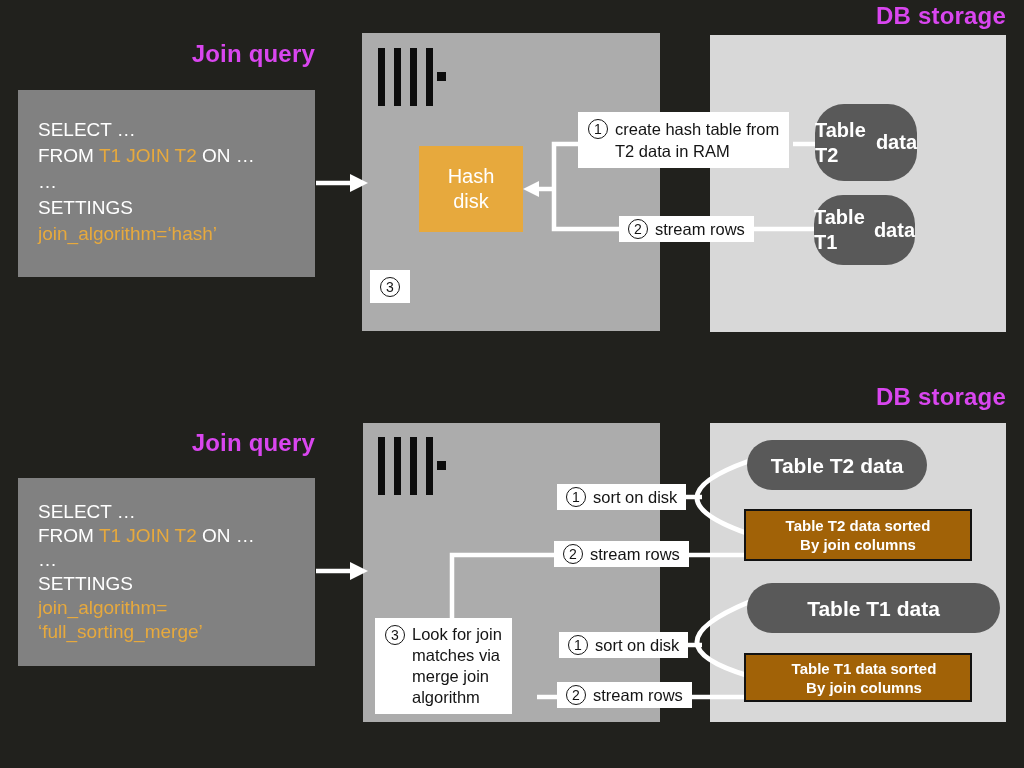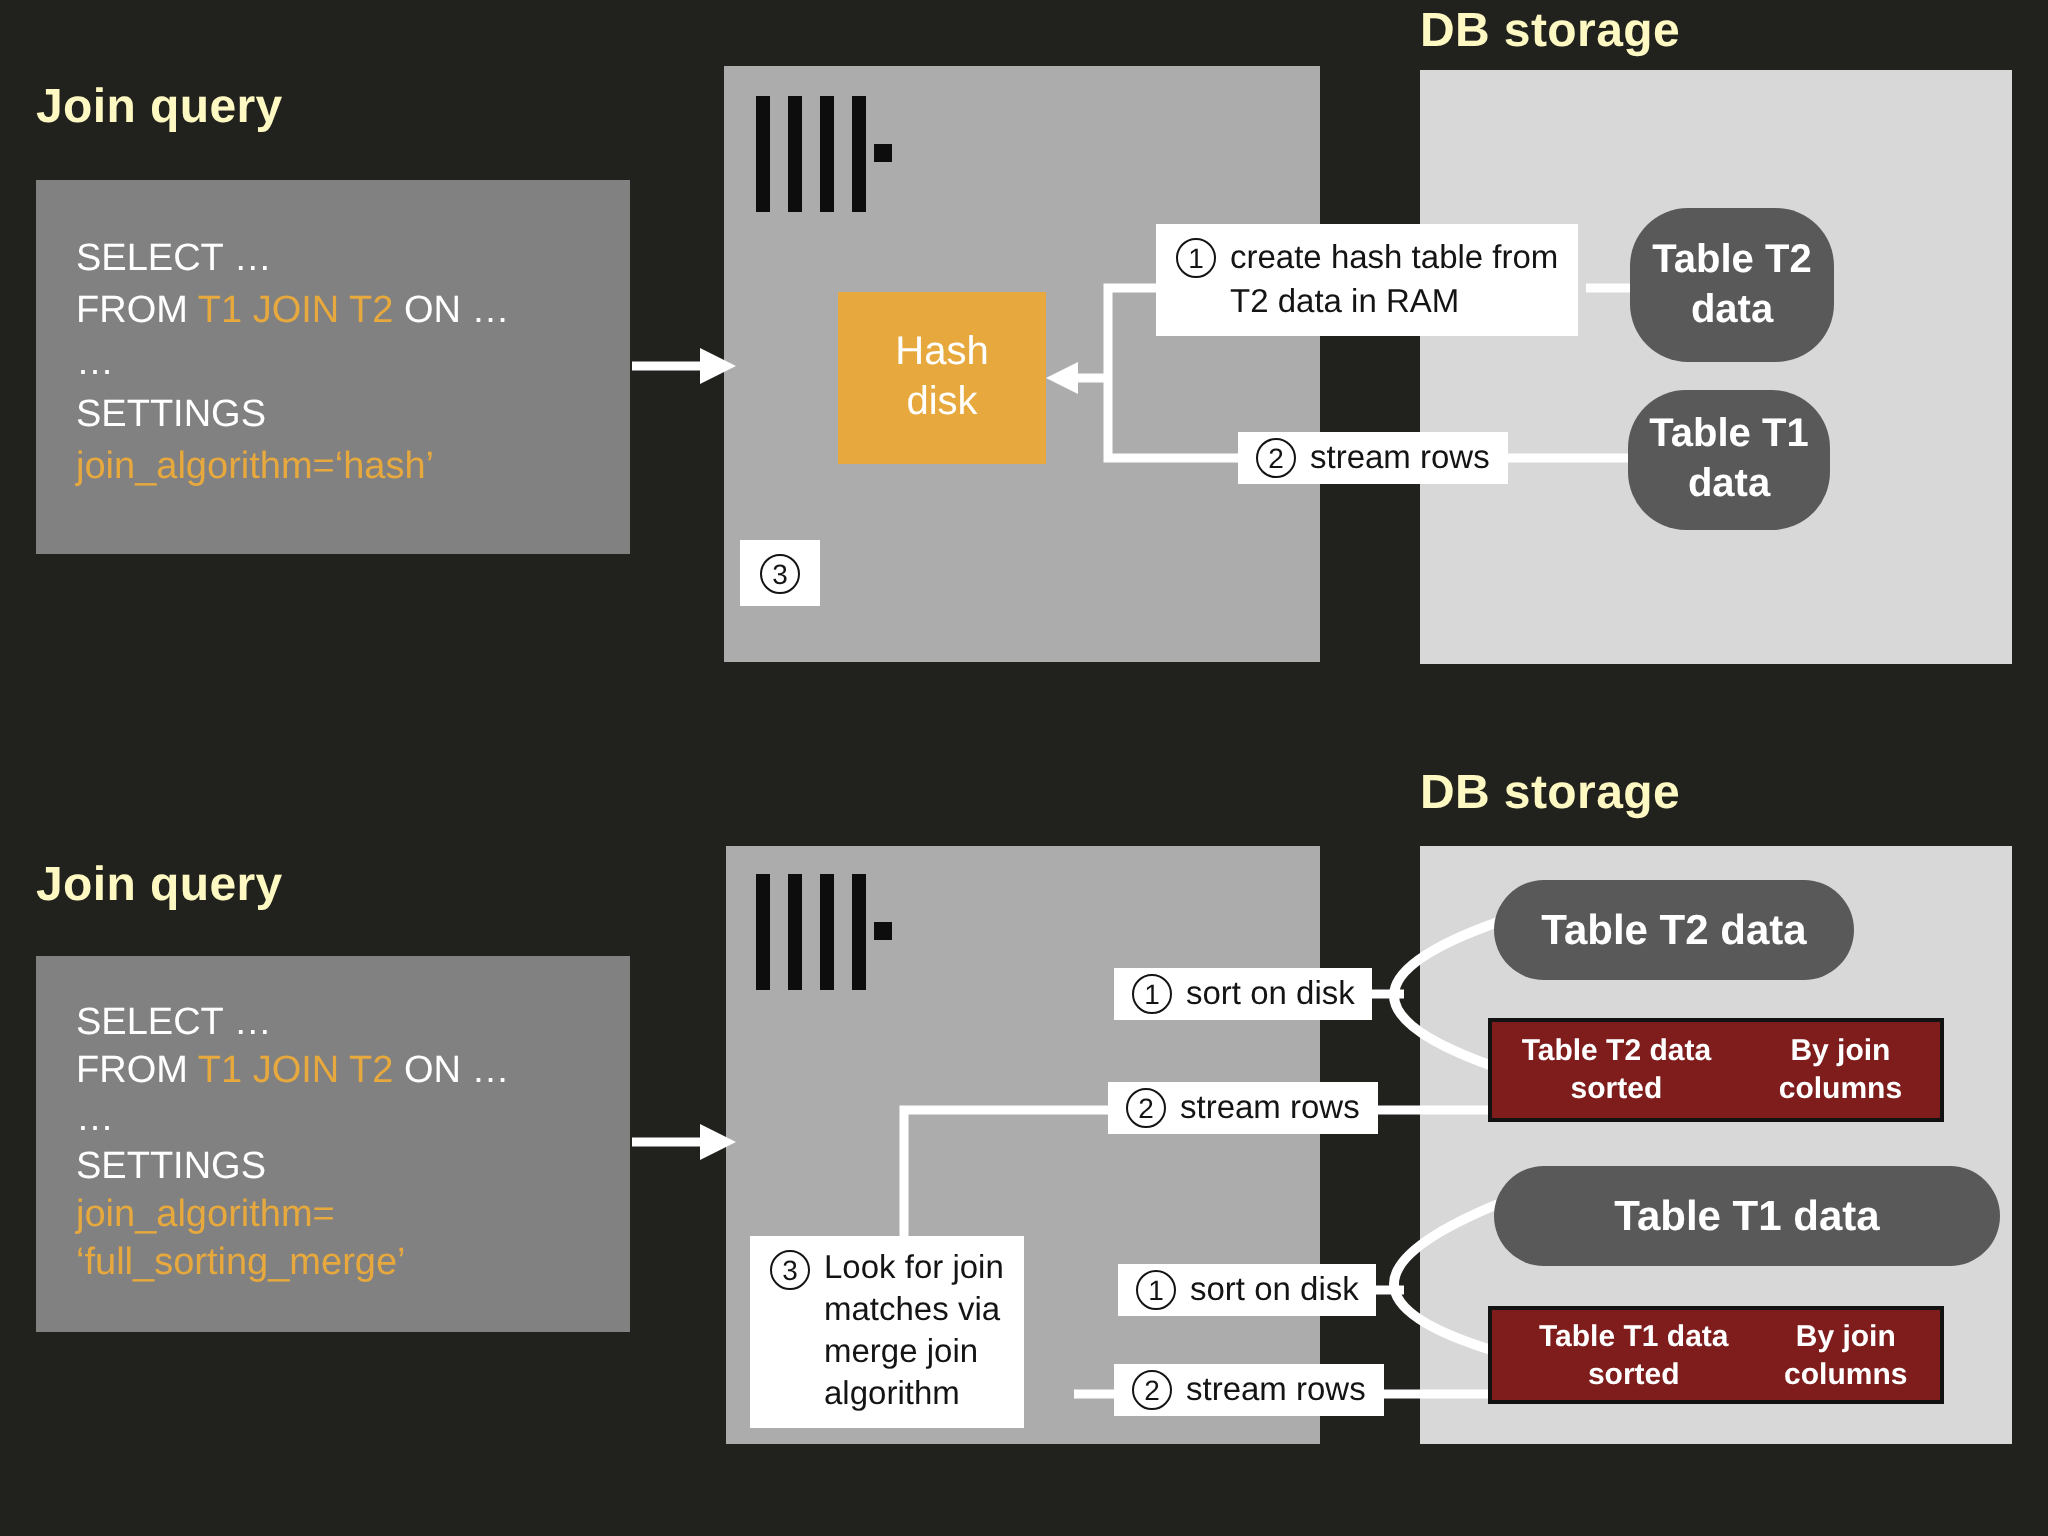--- a/index.html
+++ b/index.html
@@ -3,50 +3,50 @@
 <meta charset="utf-8">
 <style>
   html,body{margin:0;padding:0;background:#21211D;}
   .canvas{
     position:relative;width:1024px;height:768px;overflow:hidden;
     background:#21211D;
     font-family:"Liberation Sans", sans-serif;
     -webkit-font-smoothing:antialiased;
   }
   .section-title{
-    position:absolute;color:#fef9c3;font-size:24px;font-weight:600;
-    text-align:left;letter-spacing:0.2px;z-index:3;
+    position:absolute;color:#d946ef;font-size:24px;font-weight:600;
+    text-align:right;letter-spacing:0.2px;z-index:3;
   }
   .query-box{
     position:absolute;background:#818181;color:#FFFFFF;
     font-size:19px;z-index:2;
   }
   .code-line{white-space:pre;}
   .orange-text{color:#E7A93D;}
   .server-box{position:absolute;background:#ACACAC;z-index:1;}
   .db-box{position:absolute;background:#D8D8D8;z-index:1;}
   .logo{position:absolute;z-index:4;}
   .logo .bar{position:absolute;top:0;width:7px;height:58px;background:#0d0d0d;}
   .logo .dot{position:absolute;left:59px;top:24px;width:9px;height:9px;background:#0d0d0d;}
   .overlay{position:absolute;left:0;top:0;z-index:5;pointer-events:none;}
   .hash-box{
     position:absolute;background:#E7A93D;color:#FFFFFF;z-index:10;
     display:flex;flex-direction:column;align-items:center;justify-content:center;
     font-size:20px;line-height:25px;
   }
   .dark-table{
     position:absolute;background:#595959;color:#FFFFFF;z-index:10;
-    display:flex;flex-direction:column;align-items:center;justify-content:center;
+    display:flex;flex-direction:row;align-items:center;justify-content:center;
     font-weight:bold;font-size:20px;line-height:25px;text-align:left;border-radius:29px;
   }
   .dark-table.single{font-size:21px;}
   .orange-table{
-    position:absolute;background:#7f1d1d;color:#FFFFFF;z-index:10;
+    position:absolute;background:#a16207;color:#FFFFFF;z-index:10;
     border:2px solid #121212;box-sizing:border-box;
-    display:flex;flex-direction:row;align-items:center;justify-content:center;
+    display:flex;flex-direction:column;align-items:center;justify-content:center;
     font-weight:bold;font-size:15px;line-height:19px;text-align:center;
   }
   .lbl{
     position:absolute;background:#FFFFFF;color:#141414;z-index:10;
     display:inline-flex;align-items:center;gap:7px;
     font-size:16.5px;padding:3px 9px;white-space:nowrap;
   }
   .lbl.multi{align-items:flex-start;padding:6px 10px;}
   .lbl .circ{
     flex:0 0 auto;width:20px;height:20px;border:1.8px solid #141414;border-radius:50%;

